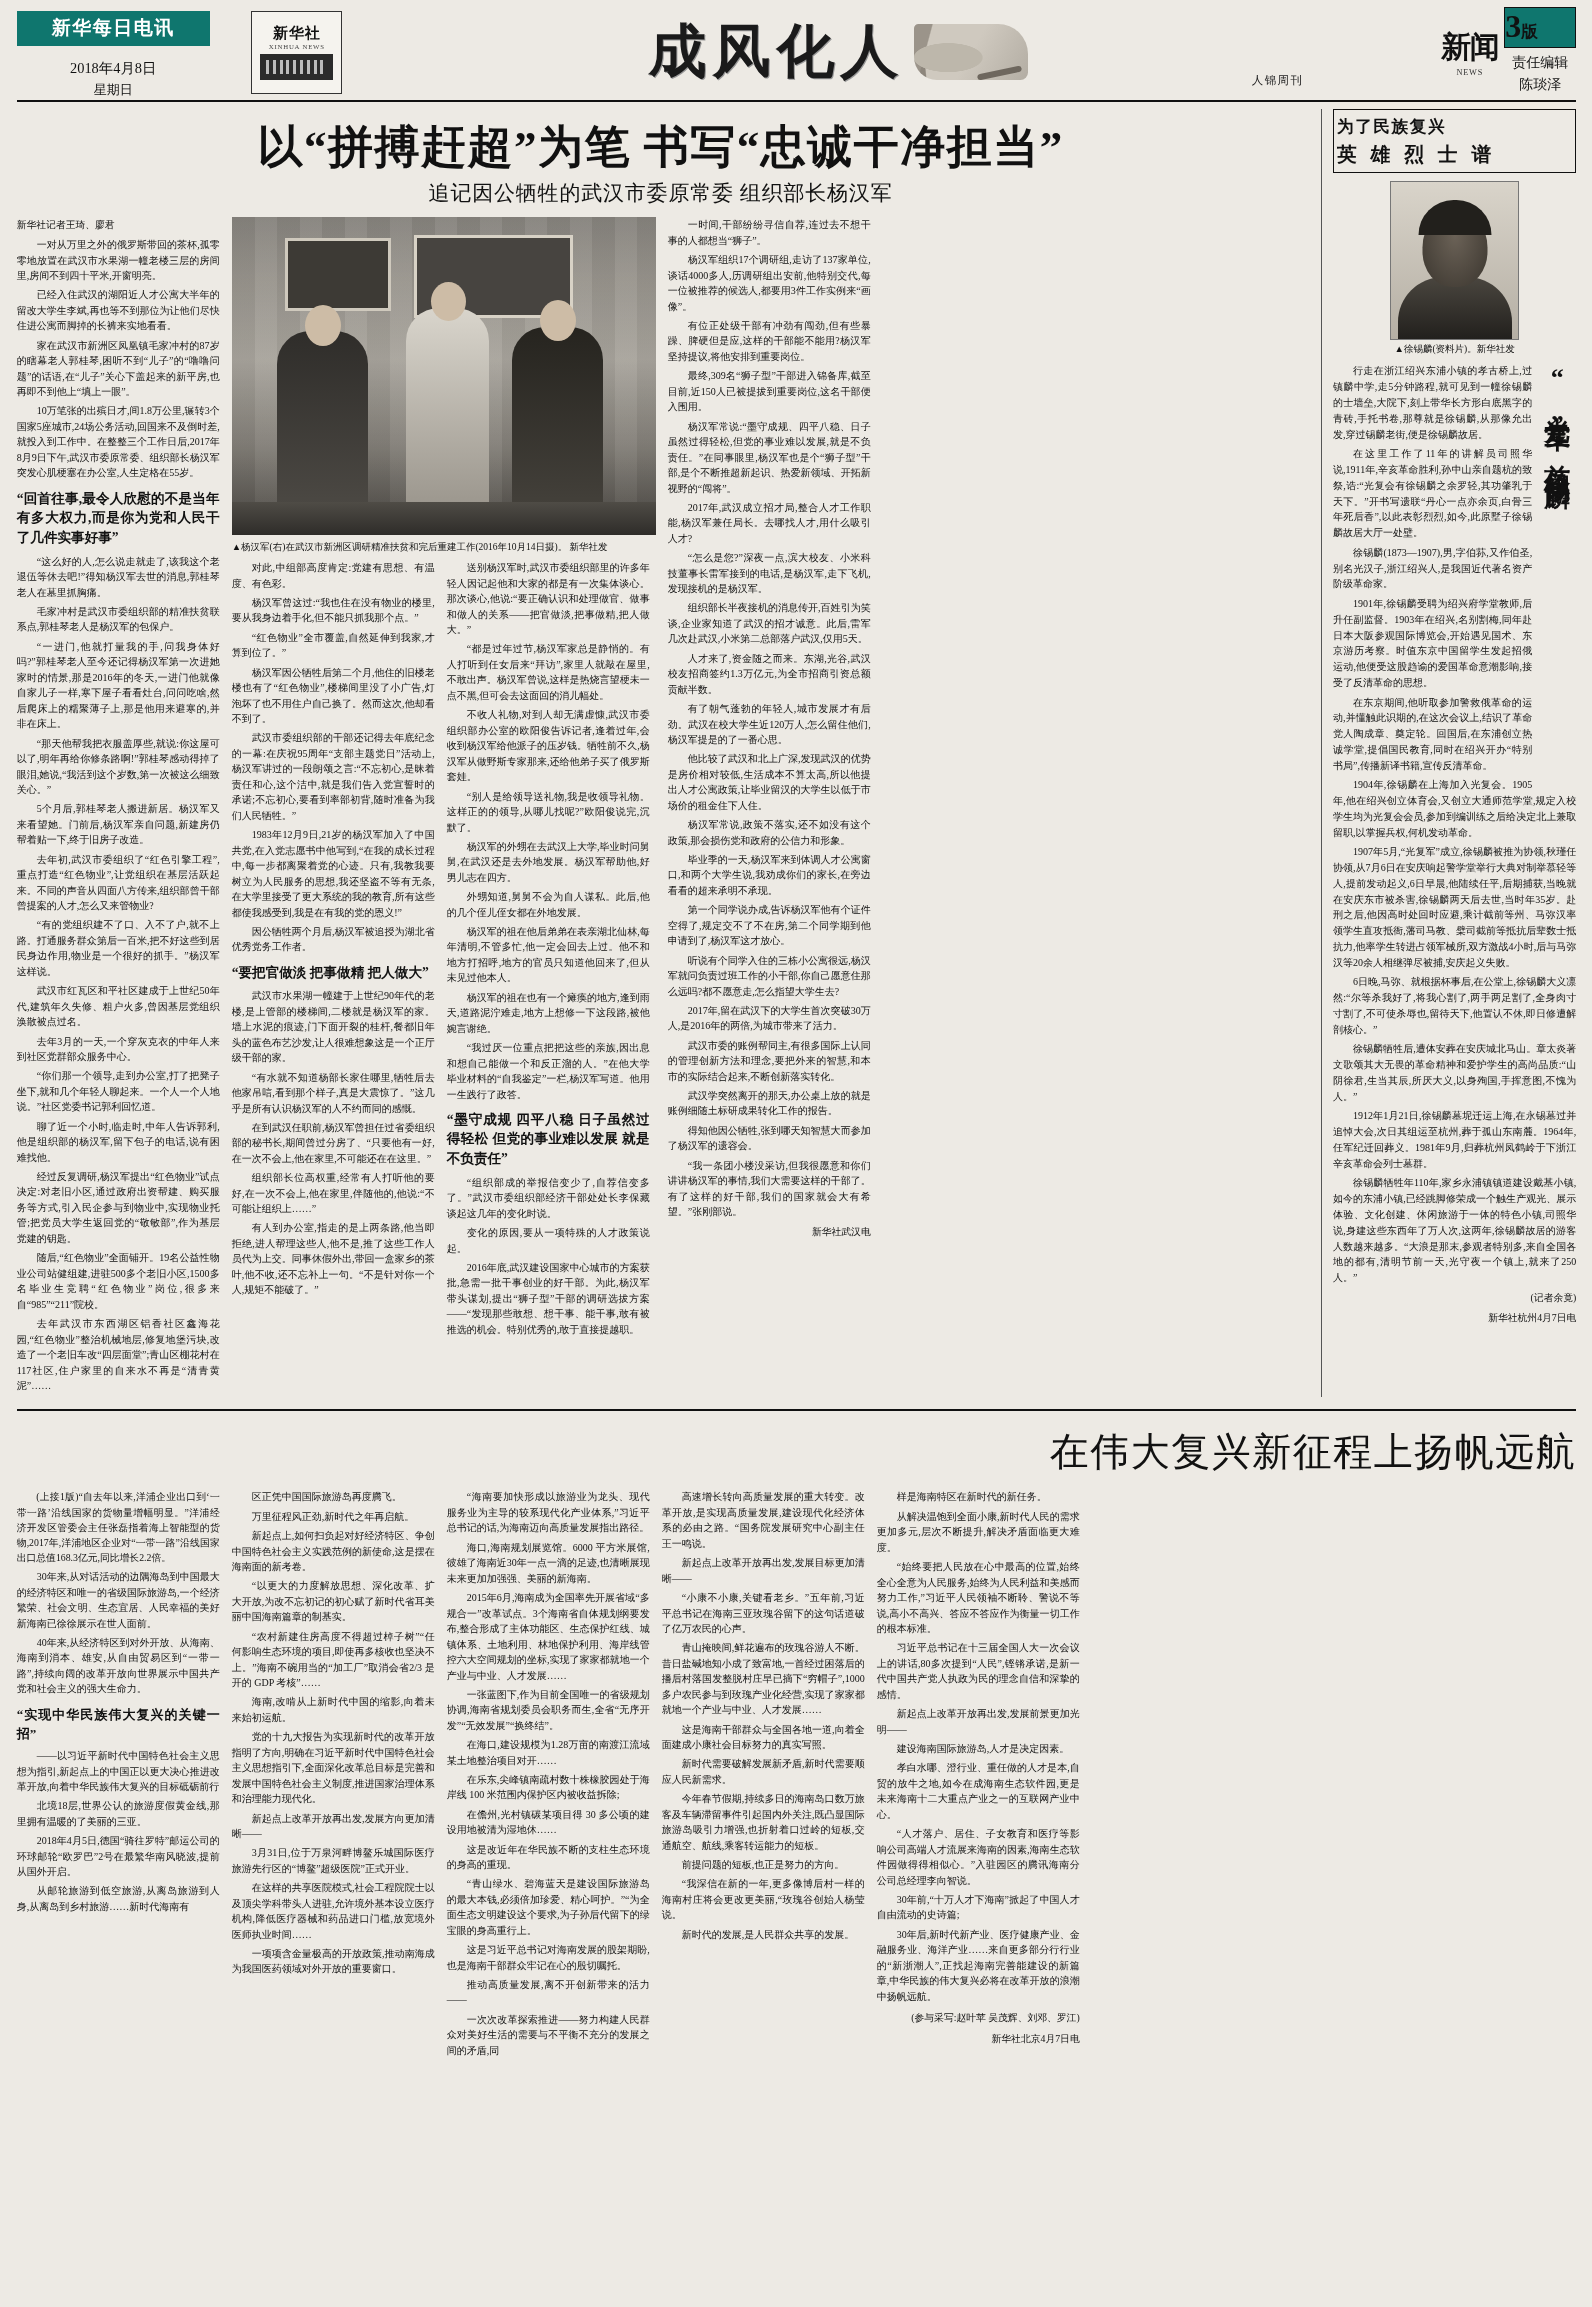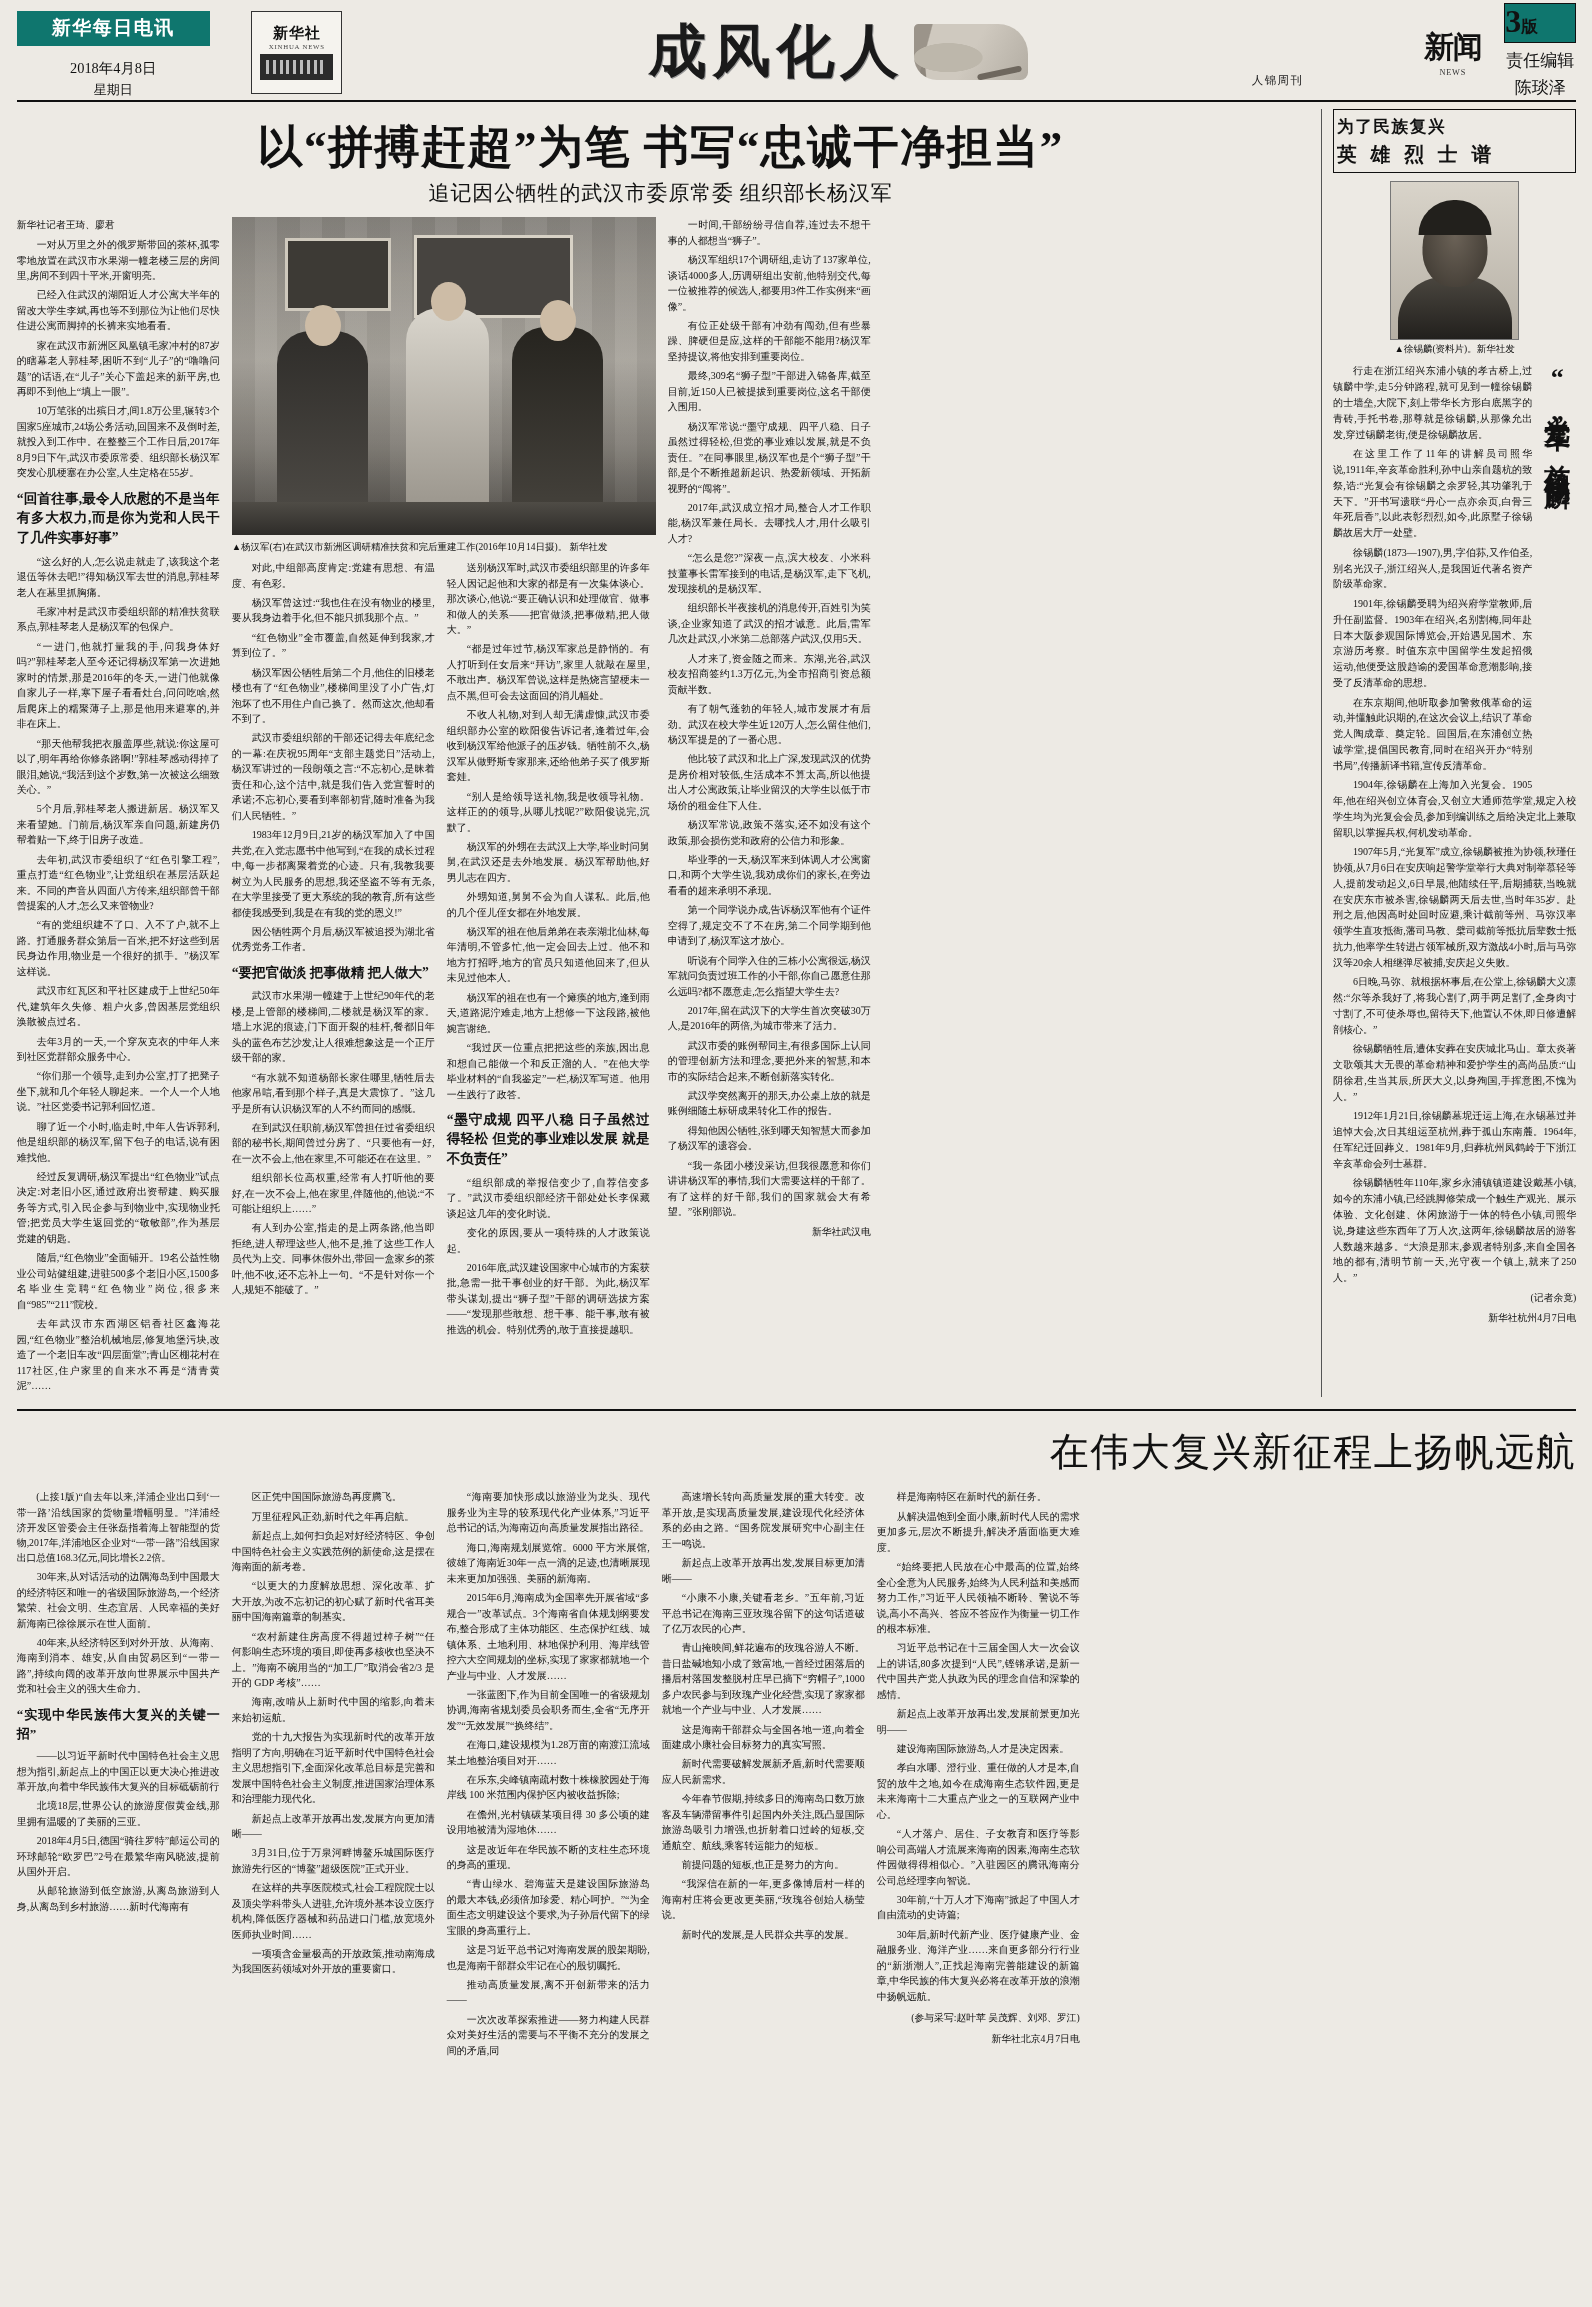--- a/index.html
+++ b/index.html
@@ -86,37 +86,37 @@
     position: relative;
   }
   .mh-brush:after{
     content:"";position:absolute;right:6px;bottom:4.5px;width:45px;height:6px;background:#6e675e;border-radius:3px;
     transform:rotate(-12deg);
   }
   .mh-sub {
     position:absolute; right: 23px; bottom: 6px;
     font-size: 11.4px; letter-spacing: 1.5px; color:#222;
   }
-  .mh-right { width: 250px; display:flex; align-items:center; justify-content:flex-end; gap: 23px; }
+  .mh-right { width: 250px; display:flex; align-items:center; justify-content:flex-end; gap: 6px; }
   .news-logo { text-align:center; }
   .news-logo .nl1 {
     font-family:"Liberation Sans",sans-serif; font-weight:bold; font-size: 30px; letter-spacing:-1.5px;
   }
   .news-logo .nl2 { font-size: 8.3px; letter-spacing:0.8px; color:#333; }
   .page-no-box {
     border: 1.5px solid #111;
     width: 72px;
     text-align:left;
     padding: 1.5px 0 3px 0;
     background:#0f766e;
   }
   .page-no-box .num { font-size: 32px; font-weight:bold; line-height:1.05;}
   .page-no-box .num span.b { font-size: 16.7px; }
   .editor {
-    font-size: 17px; line-height:1.6; text-align:center; margin-top:4.5px;
+    font-size: 14px; line-height:1.6; text-align:center; margin-top:4.5px;
   }
 
   
   .content {
     display: flex;
     gap: 17px;
     margin-top: 7.6px;
   }
   .left-zone { width: 1288px; }
   .right-rail {

